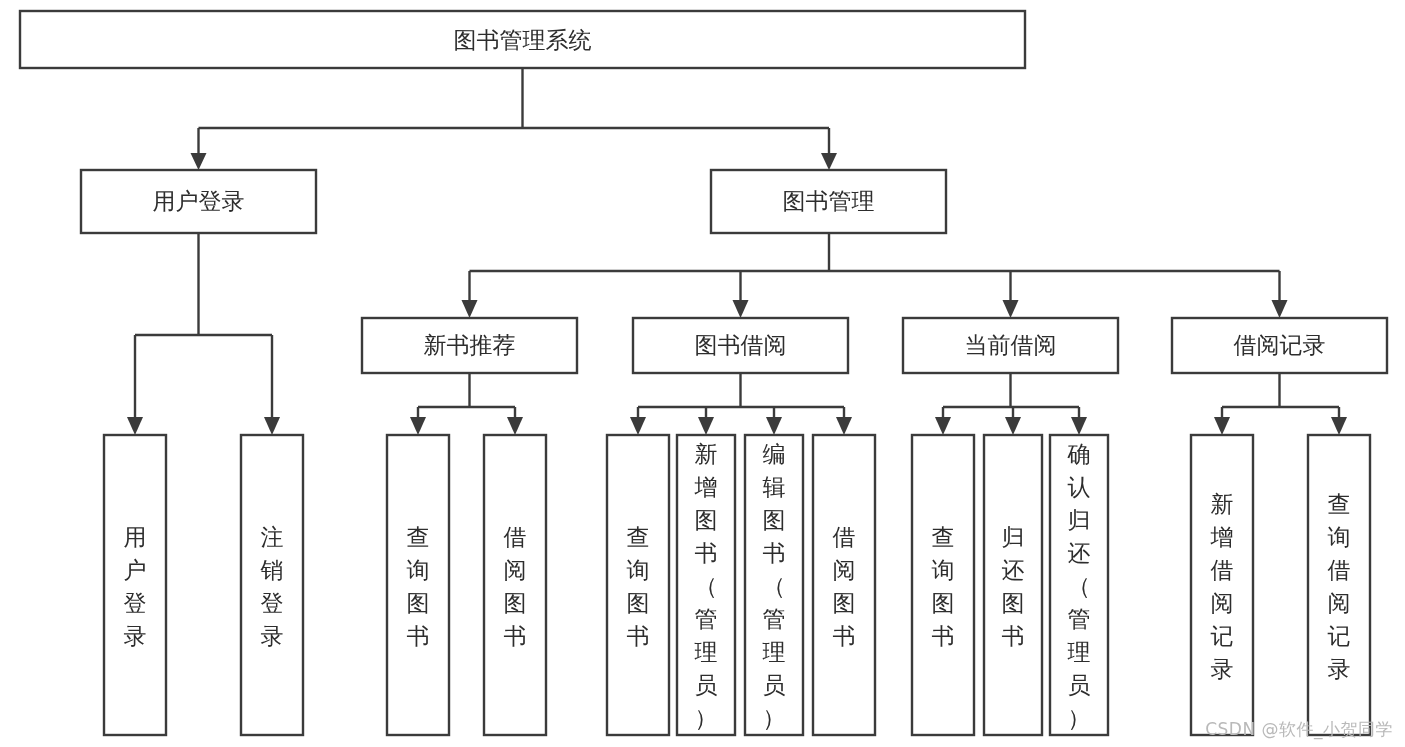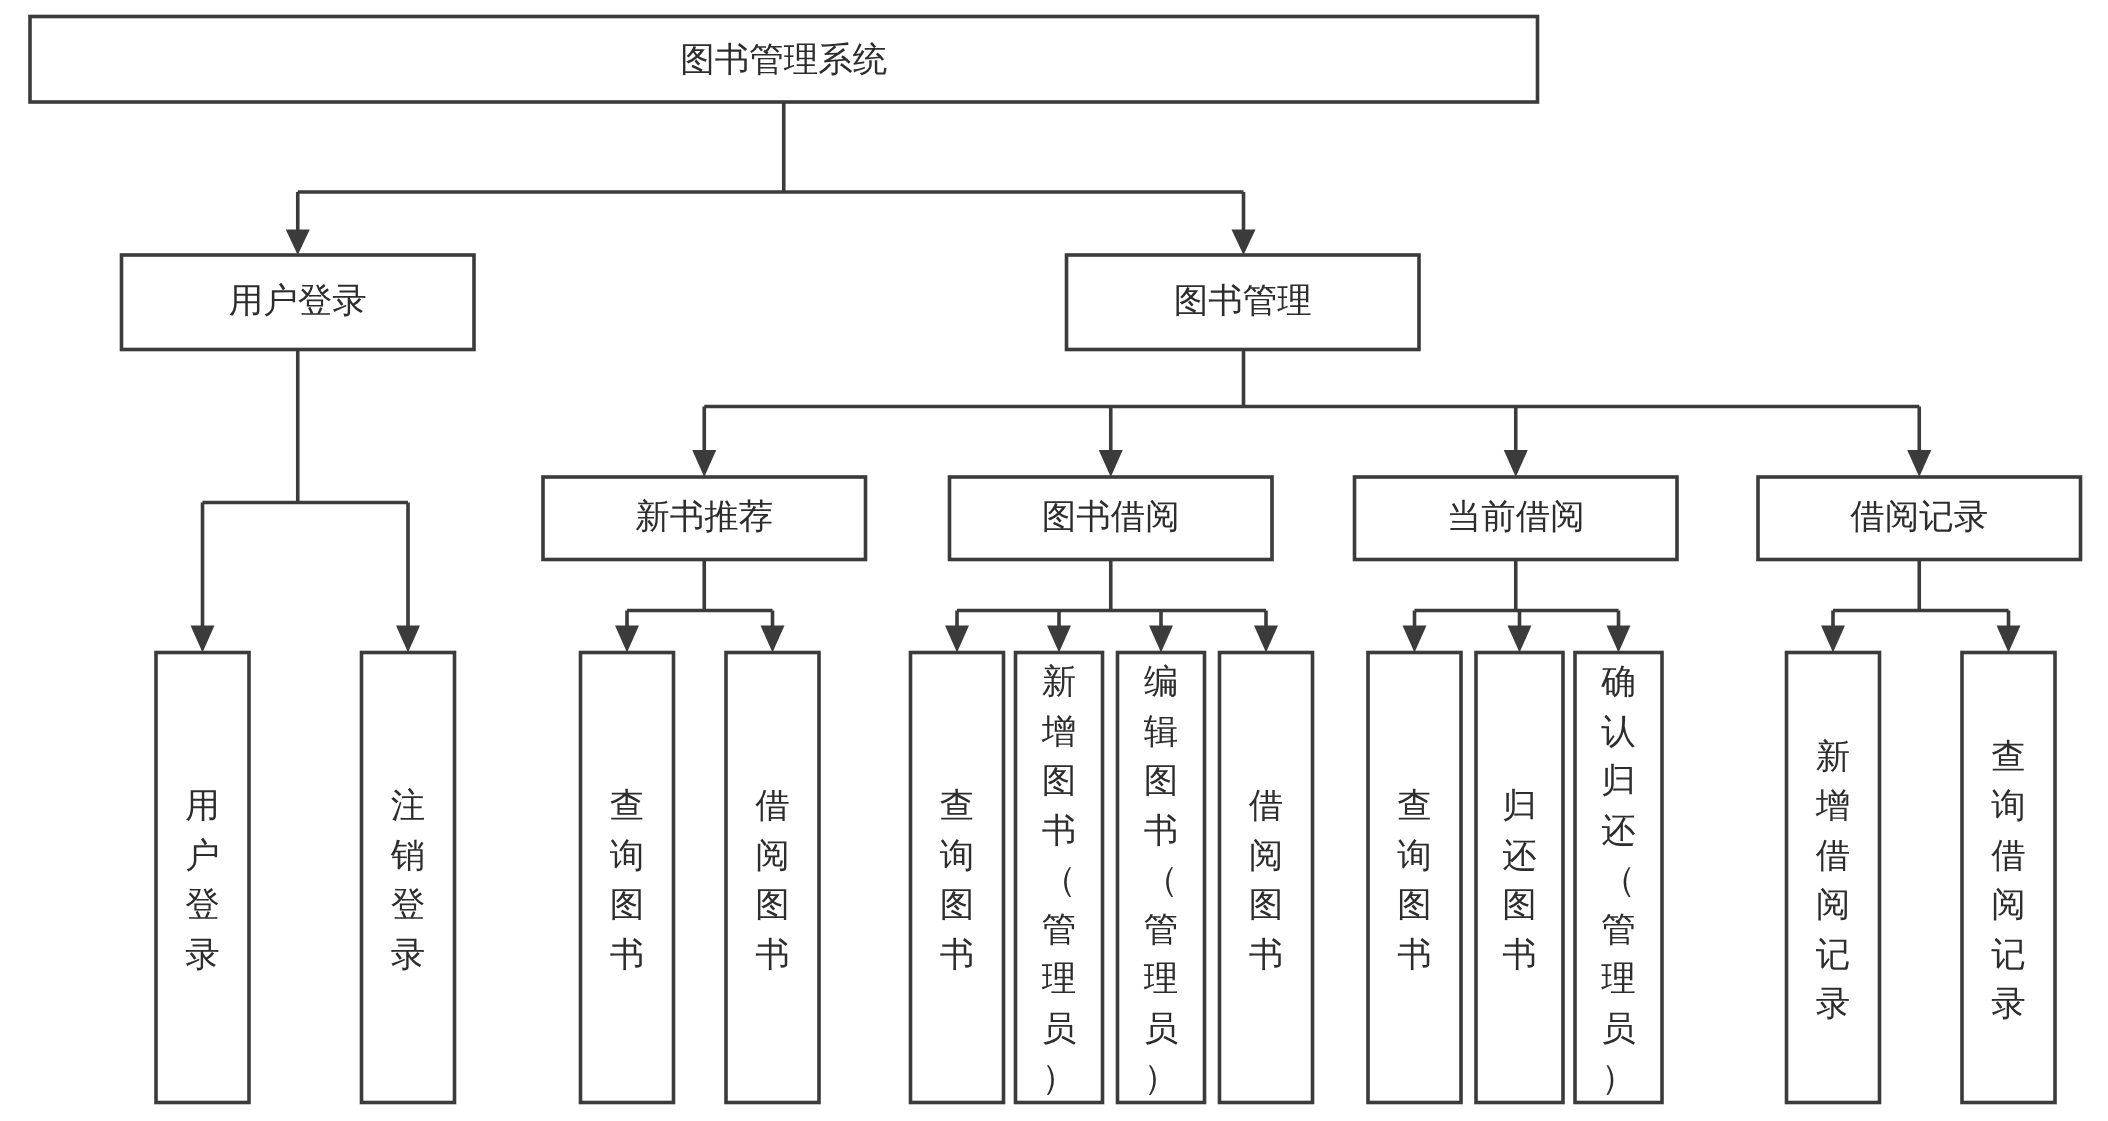--- a/index.html
+++ b/index.html
@@ -221,13 +221,14 @@
           <text class="node-label-v" x="1222" y="511.74"><tspan x="1222" dy="0">新</tspan><tspan x="1222" dy="33">增</tspan><tspan x="1222" dy="33">借</tspan><tspan x="1222" dy="33">阅</tspan><tspan x="1222" dy="33">记</tspan><tspan x="1222" dy="33">录</tspan></text>
         </g>
         <g>
           <rect class="node-box" x="1308" y="435" width="62" height="300"></rect>
           <text class="node-label-v" x="1339" y="511.74"><tspan x="1339" dy="0">查</tspan><tspan x="1339" dy="33">询</tspan><tspan x="1339" dy="33">借</tspan><tspan x="1339" dy="33">阅</tspan><tspan x="1339" dy="33">记</tspan><tspan x="1339" dy="33">录</tspan></text>
         </g>
       </g>
 
   </svg>
 
+  <div class="watermark-text">CSDN @软件_小贺同学</div>
 </div>
 
 </body></html>

